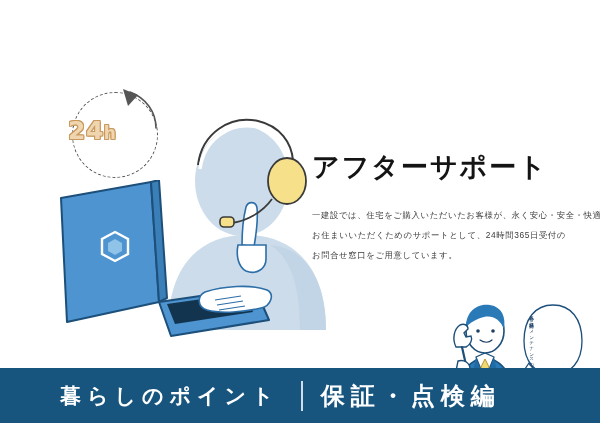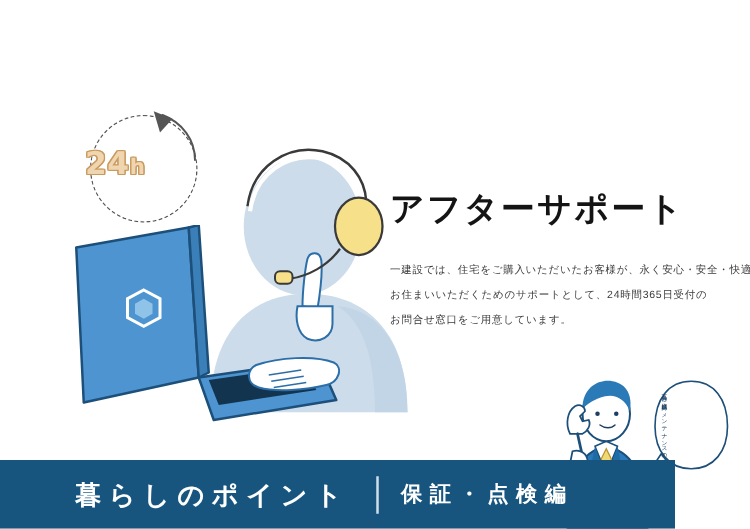--- a/index.html
+++ b/index.html
@@ -64,36 +64,36 @@
     height:56px;
     writing-mode:vertical-rl;text-orientation:upright;
     font-size:4.6px;line-height:9px;letter-spacing:.4px;
     color:#1c3f63;white-space:nowrap;
     display:flex;flex-direction:row;
   }
   .bubble-text b{font-weight:400;}
 
   
   .banner{
-    position:absolute;left:0;top:368px;width:540px;height:55px;
+    position:absolute;left:0;top:368px;width:600px;height:55px;
     background:#17557f;
   }
   .banner-inner{
     position:absolute;left:0;top:0;width:600px;height:55px;
     display:flex;align-items:center;justify-content:flex-start;
     padding-left:60px;box-sizing:border-box;
   }
   .banner-a{
     color:#ffffff;font-size:21px;font-weight:700;letter-spacing:6px;
   }
   .banner-div{
     width:1.4px;height:30px;background:#cfdeea;margin:0 18px 0 22px;
   }
   .banner-b{
-    color:#ffffff;font-size:17px;font-weight:700;letter-spacing:6px;
+    color:#ffffff;font-size:24px;font-weight:700;letter-spacing:6px;
   }
 </style>
 </head>
 <body>
 
 <div id="stage">
 
   <div class="badge-wrap">
     <div class="badge-circle"></div>
     <svg class="badge-arrow" viewBox="0 0 100 100">

